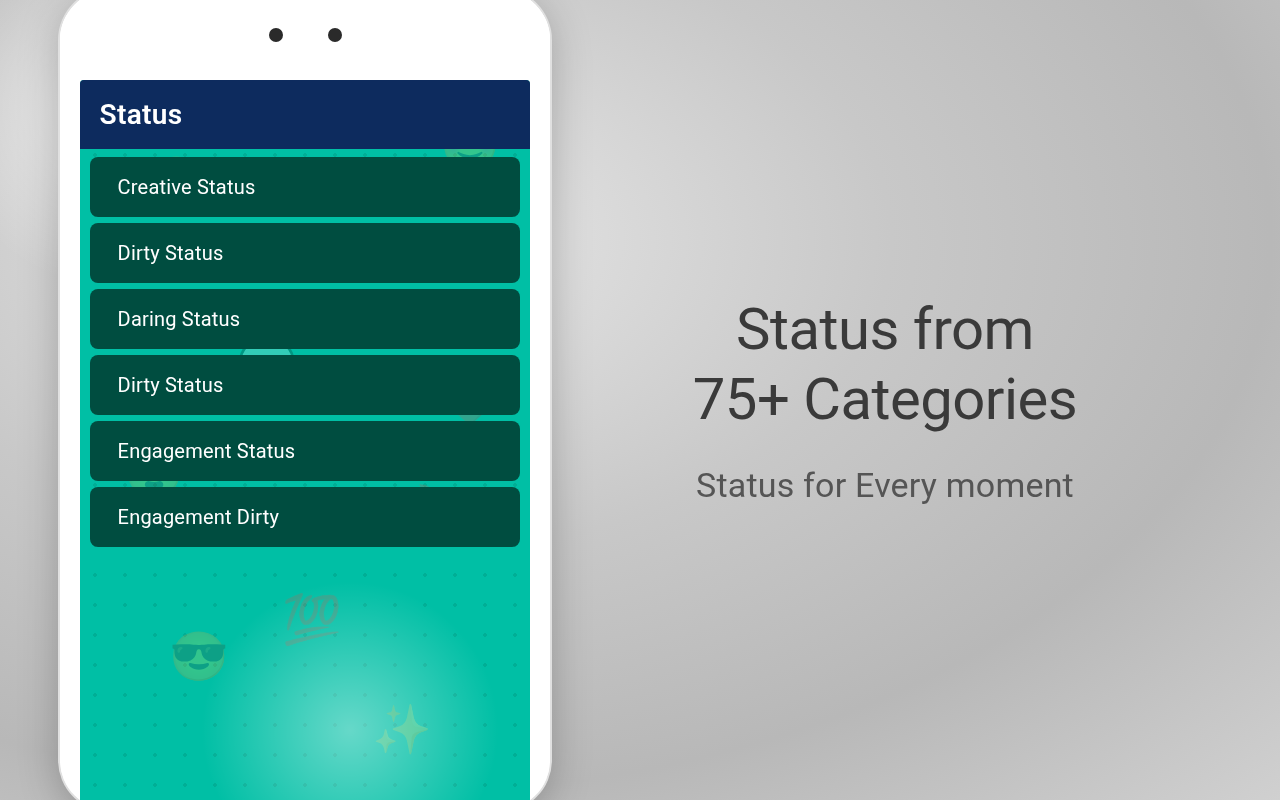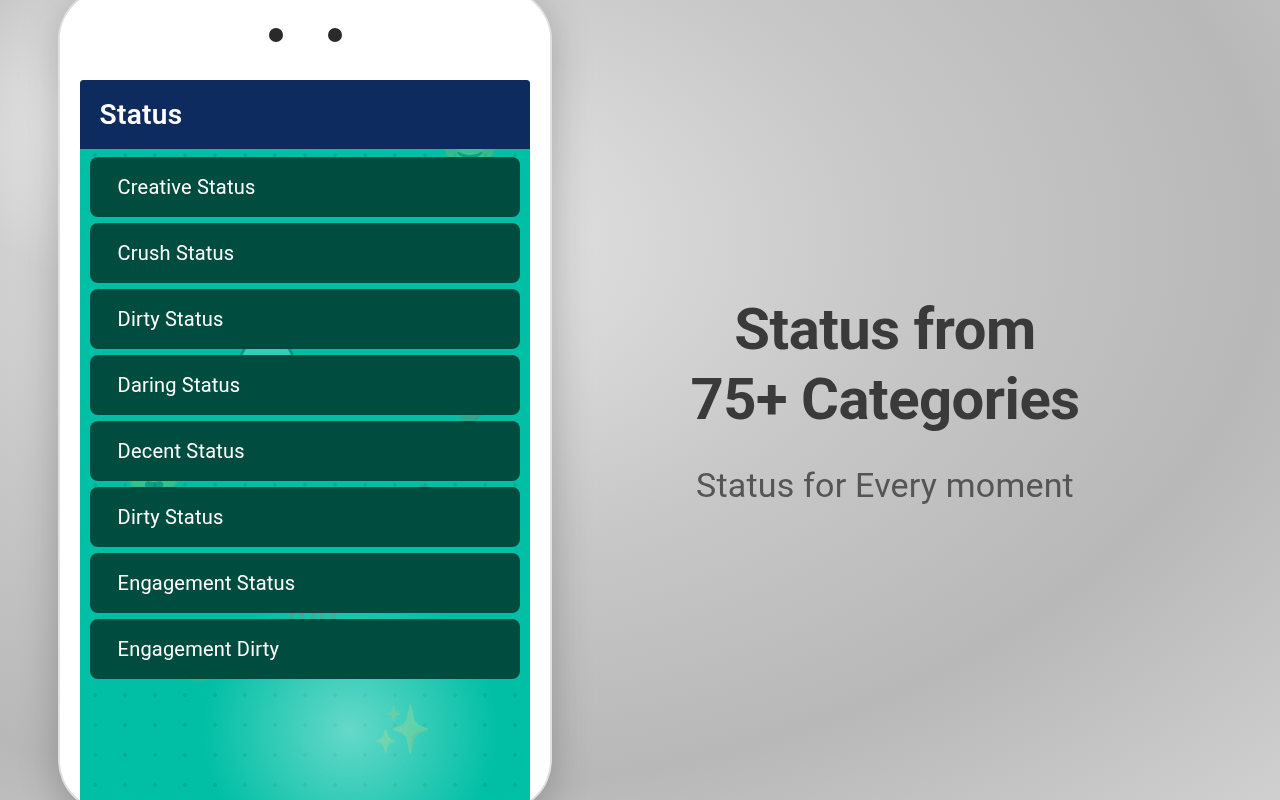--- a/index.html
+++ b/index.html
@@ -185,21 +185,21 @@
       flex-direction: column;
       align-items: center;
       justify-content: center;
       padding: 40px 60px;
       gap: 30px;
     }
 
     .promo-title {
       color: #3a3a3a;
       font-size: 58px;
-      font-weight: 700;
+      font-weight: 400;
       text-align: center;
       line-height: 1.2;
       letter-spacing: -0.5px;
     }
 
     .promo-subtitle {
       color: #555;
       font-size: 34px;
       font-weight: 400;
       text-align: center;
@@ -227,24 +227,22 @@
         <span class="pattern-emoji" style="top:75%;left:20%">😎</span>
         <span class="pattern-emoji" style="top:85%;left:65%">✨</span>
         <span class="pattern-emoji" style="top:5%;left:80%">😊</span>
         <span class="pattern-emoji" style="top:40%;left:80%">❤️</span>
       </div>
       <div class="app-header">
         <span class="app-header-title">Status</span>
       </div>
       <div class="menu-list">
       <div class="menu-item"><span class="menu-item-label">Creative Status</span></div>
-          <div class="menu-item"><span class="menu-item-label">Crush Status</span></div>
           <div class="menu-item"><span class="menu-item-label">Dirty Status</span></div>
           <div class="menu-item"><span class="menu-item-label">Daring Status</span></div>
-          <div class="menu-item"><span class="menu-item-label">Decent Status</span></div>
           <div class="menu-item"><span class="menu-item-label">Dirty Status</span></div>
           <div class="menu-item"><span class="menu-item-label">Engagement Status</span></div>
           <div class="menu-item"><span class="menu-item-label">Engagement Dirty</span></div>
         </div>
     </div>
   </div>
 </div>
 
 <div class="right-content">
   <div class="promo-title">Status from<br>75+ Categories</div>

